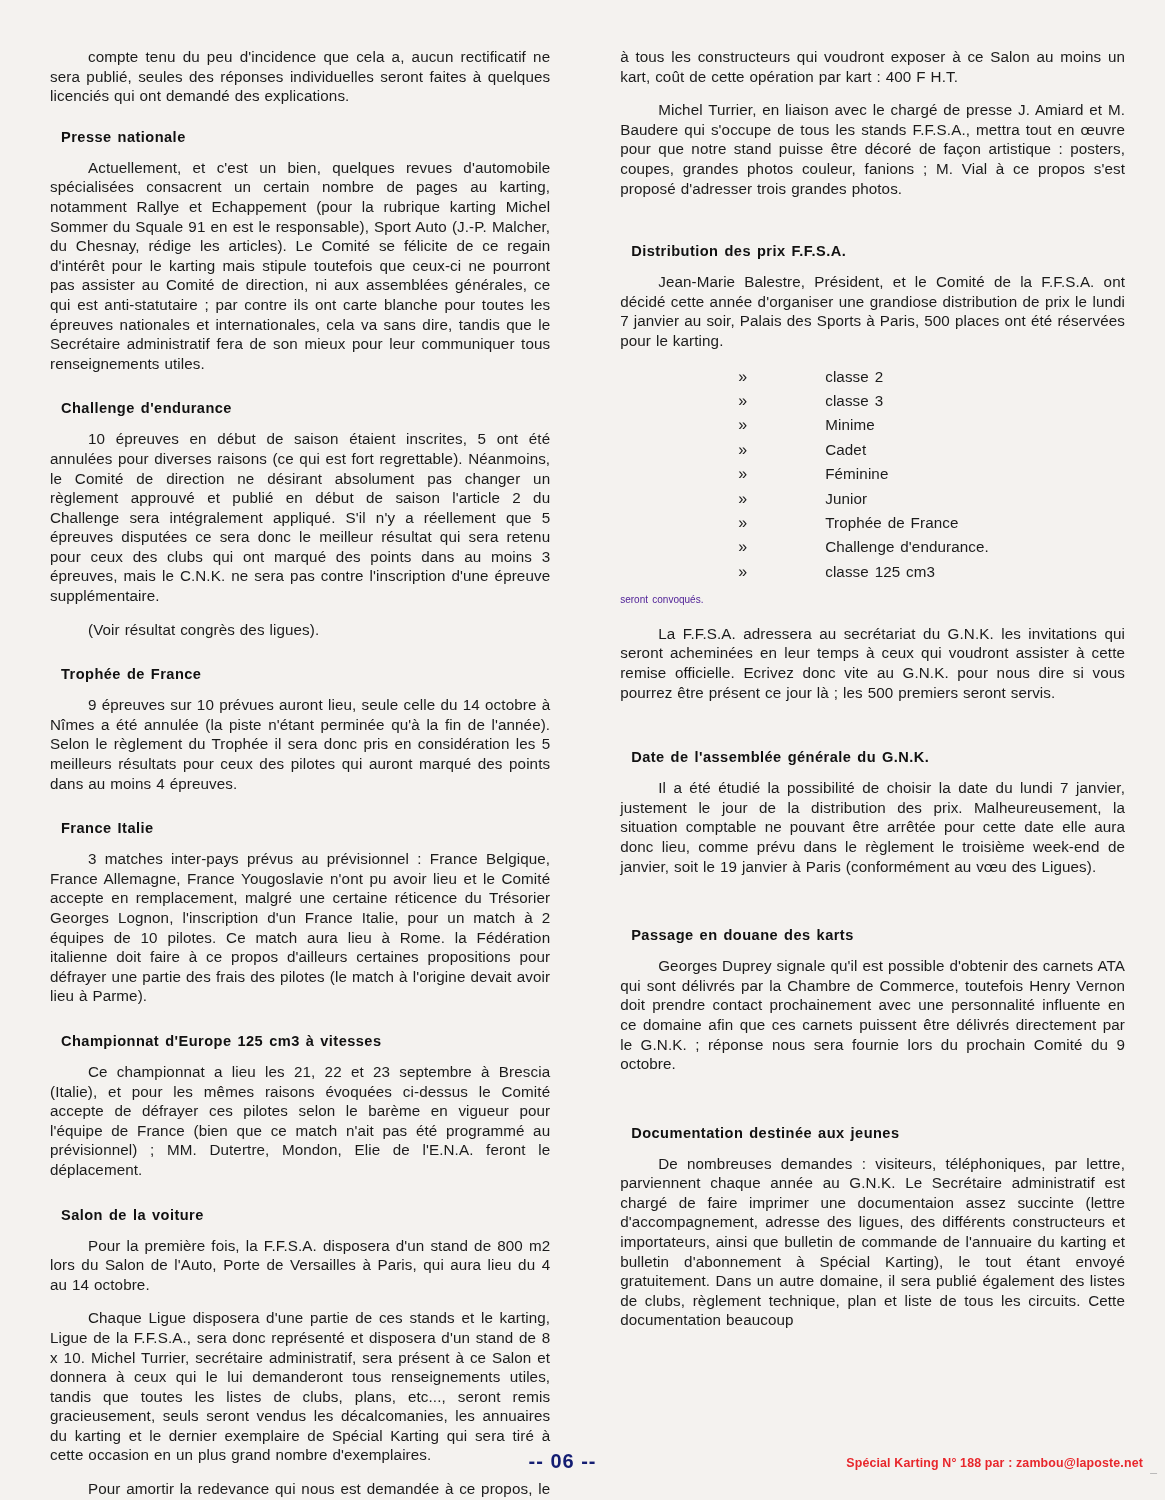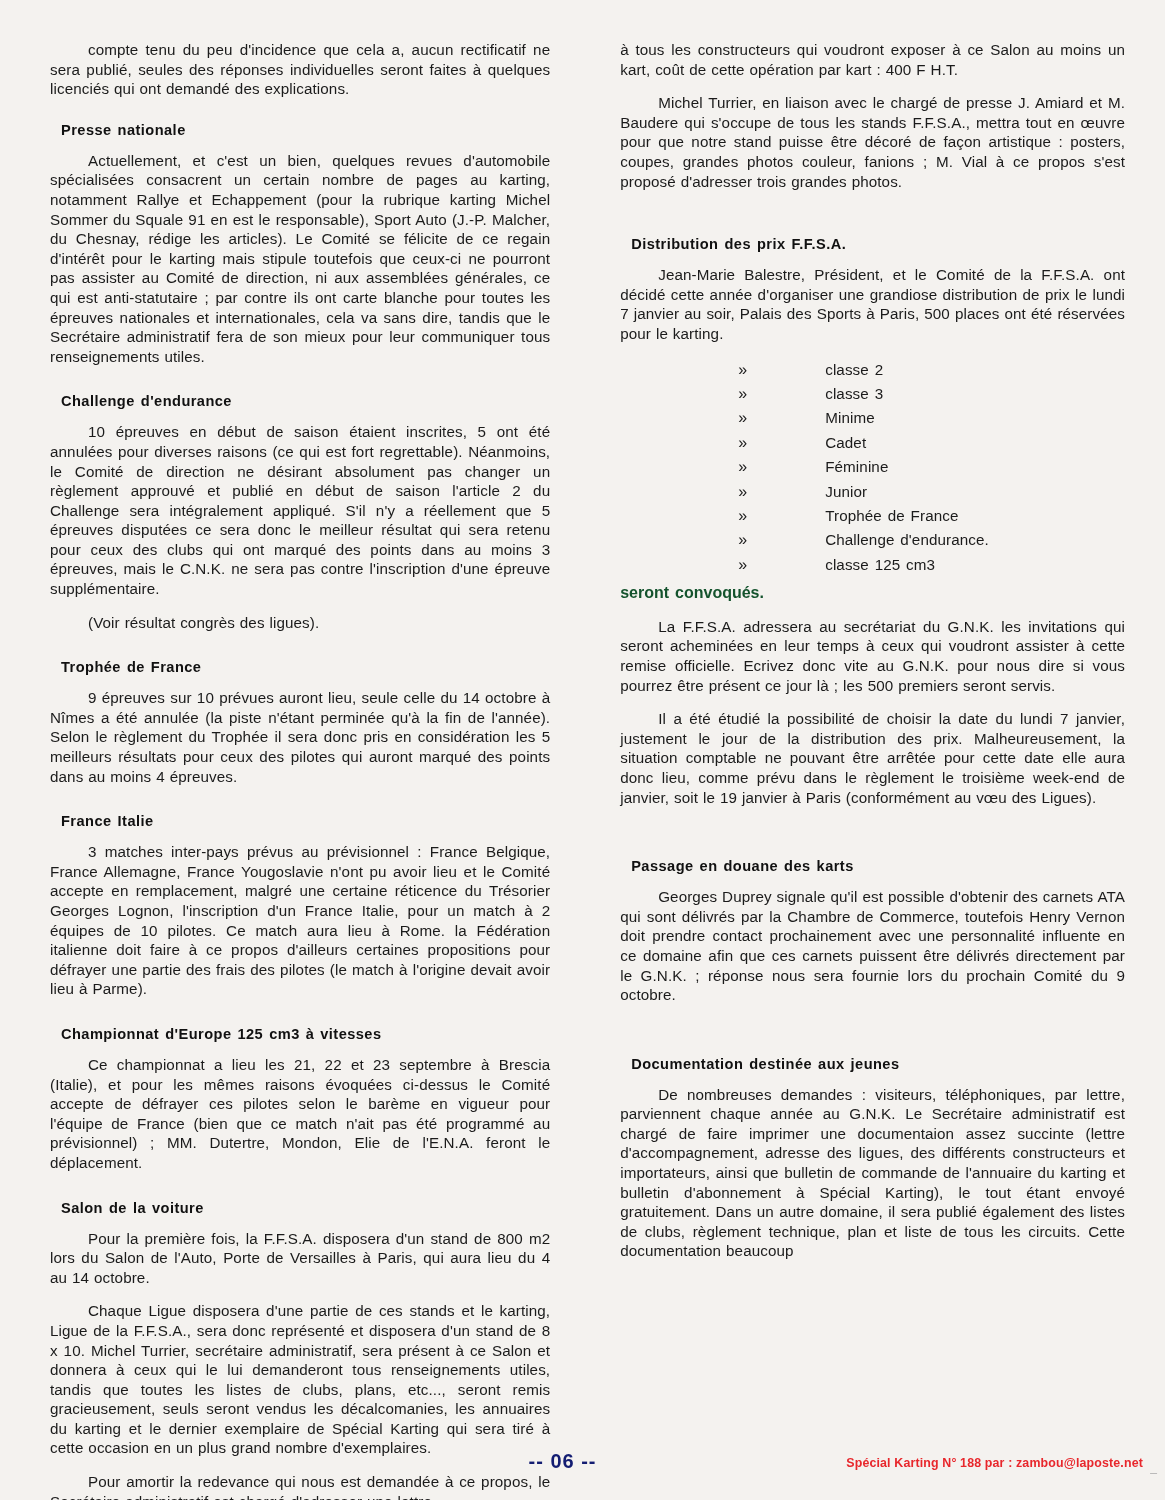--- a/index.html
+++ b/index.html
@@ -14,21 +14,21 @@
     overflow: hidden;
     position: relative;
   }
   .page {
     position: absolute;
     inset: 0;
     background: #f4f2ef;
   }
   .columns {
     position: absolute;
-    top: 40px;
+    top: 47px;
     left: 50px;
     width: 1075px;
     height: 1400px;
     display: flex;
     gap: 70px;
   }
   .col {
     width: 540px;
     position: relative;
   }
@@ -82,24 +82,24 @@
   .champ-label.guill {
     padding-left: 118px;
     font-size: 16px;
   }
   .champ-value {
     letter-spacing: 0.1px;
     word-spacing: 1.5px;
   }
   .list-tail {
     margin: 0 0 14px 0;
-    font-size: 16px;
+    font-size: 10px;
     line-height: 19.6px;
-    color: #14532d;
-    font-weight: 700;
+    color: #4c1d95;
+    font-weight: 400;
     word-spacing: 1.5px;
   }
 
   
   .footer {
     position: absolute;
     left: 0;
     right: 0;
     bottom: 16px;
     height: 34px;
@@ -212,20 +212,21 @@
         <li class="champ-row">
           <span class="champ-label guill">»</span>
           <span class="champ-value">classe 125 cm3</span>
         </li>
       </ul>
 
       <p class="list-tail">seront convoqués.</p>
 
       <p class="body-text">La F.F.S.A. adressera au secrétariat du G.N.K. les invitations qui seront acheminées en leur temps à ceux qui voudront assister à cette remise officielle. Ecrivez donc vite au G.N.K. pour nous dire si vous pourrez être présent ce jour là ; les 500 premiers seront servis.</p>
 
+      <h2 class="section-head" style="margin-top:46px;">Date de l'assemblée générale du G.N.K.</h2>
       <p class="body-text">Il a été étudié la possibilité de choisir la date du lundi 7 janvier, justement le jour de la distribution des prix. Malheureusement, la situation comptable ne pouvant être arrêtée pour cette date elle aura donc lieu, comme prévu dans le règlement le troisième week-end de janvier, soit le 19 janvier à Paris (conformément au vœu des Ligues).</p>
 
       <h2 class="section-head" style="margin-top:50px;">Passage en douane des karts</h2>
       <p class="body-text">Georges Duprey signale qu'il est possible d'obtenir des carnets ATA qui sont délivrés par la Chambre de Commerce, toutefois Henry Vernon doit prendre contact prochainement avec une personnalité influente en ce domaine afin que ces carnets puissent être délivrés directement par le G.N.K. ; réponse nous sera fournie lors du prochain Comité du 9 octobre.</p>
 
       <h2 class="section-head" style="margin-top:50px;">Documentation destinée aux jeunes</h2>
       <p class="body-text">De nombreuses demandes : visiteurs, téléphoniques, par lettre, parviennent chaque année au G.N.K. Le Secrétaire administratif est chargé de faire imprimer une documentaion assez succinte (lettre d'accompagnement, adresse des ligues, des différents constructeurs et importateurs, ainsi que bulletin de commande de l'annuaire du karting et bulletin d'abonnement à Spécial Karting), le tout étant envoyé gratuitement. Dans un autre domaine, il sera publié également des listes de clubs, règlement technique, plan et liste de tous les circuits. Cette documentation beaucoup</p>
 
     </div>
   </div>

